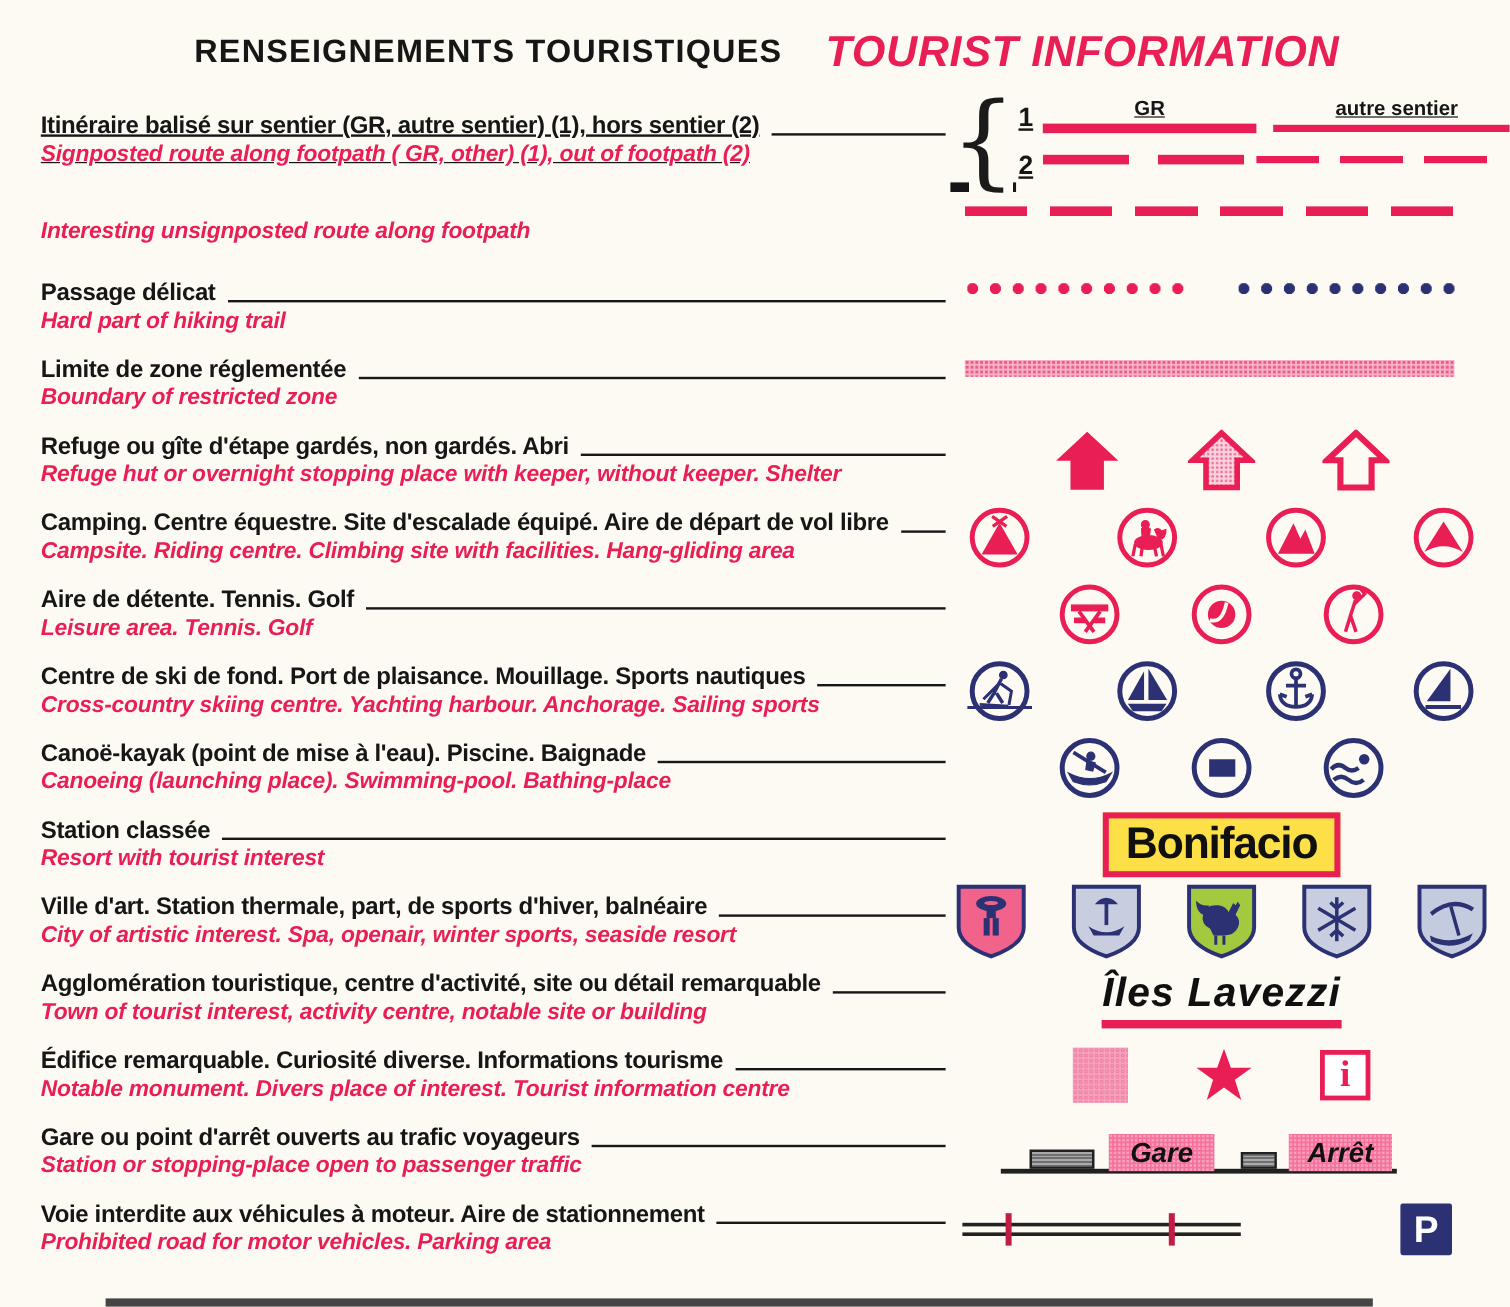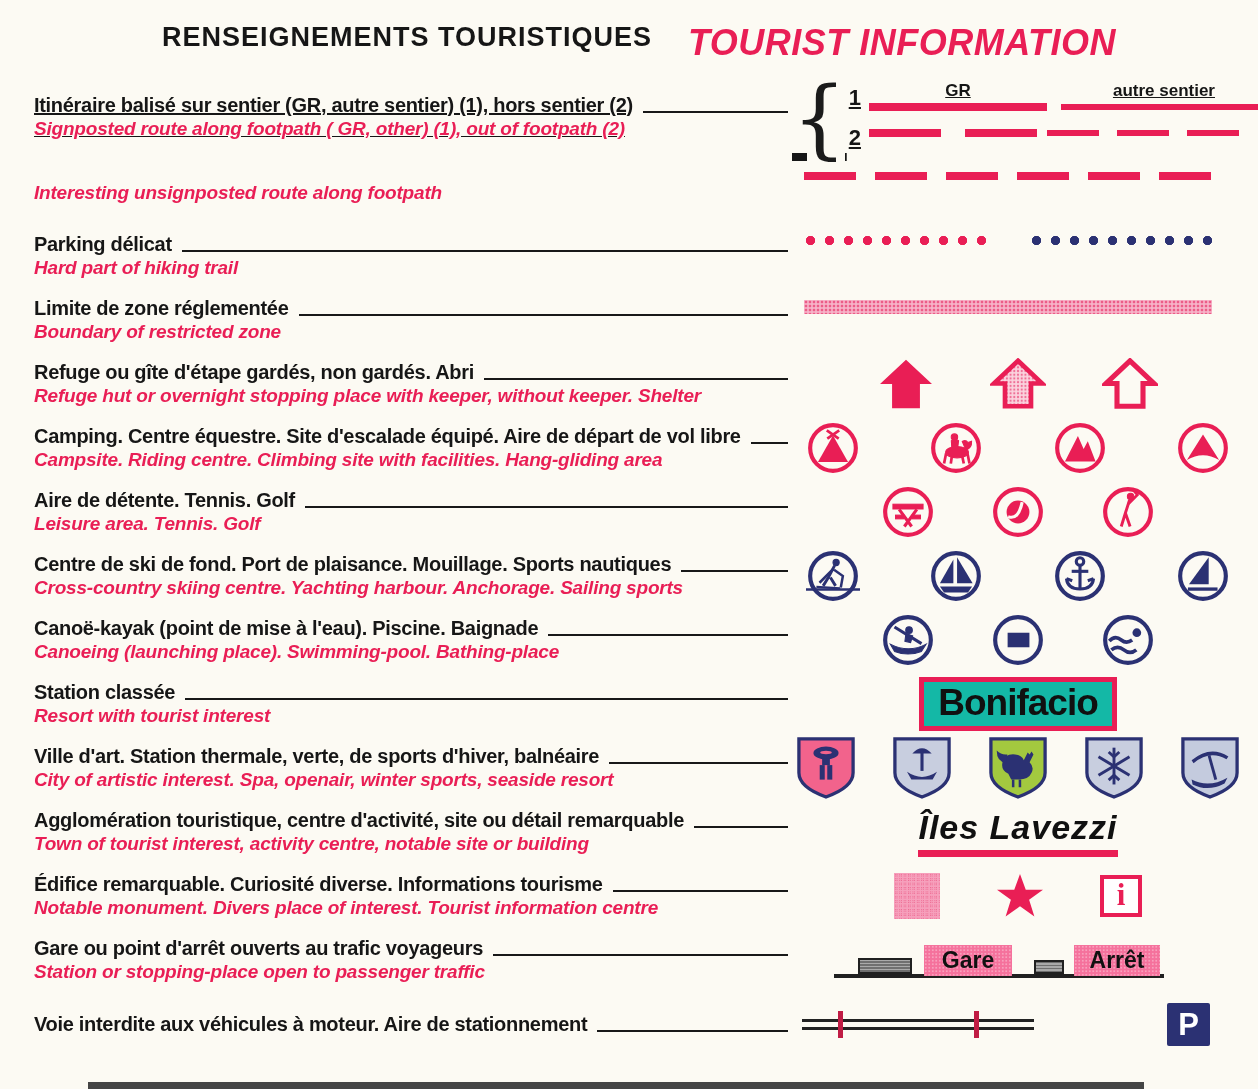--- a/index.html
+++ b/index.html
@@ -12,21 +12,21 @@
   *{margin:0;padding:0;box-sizing:border-box;}
   html,body{width:1258px;height:1089px;overflow:hidden;}
   body{
     background:var(--paper);
     font-family:"Liberation Sans",sans-serif;
     color:var(--ink);
     position:relative;
   }
   .sheet{padding:14px 14px 0 34px;}
   
-  .titlebar{display:flex;justify-content:center;gap:36px;align-items:flex-start;padding:8px 0 10px 0;}
+  .titlebar{display:flex;justify-content:center;gap:36px;align-items:center;padding:8px 0 10px 0;}
   .title-fr{font-size:27px;font-weight:bold;letter-spacing:1px;color:var(--ink);}
   .title-en{font-size:36px;font-weight:bold;font-style:italic;color:var(--red);letter-spacing:.5px;}
   
   .row{display:flex;align-items:center;min-height:64px;}
   .row.tall{min-height:82px;text-decoration:underline;}
   .txt{flex:1;min-width:0;}
   .frline{display:flex;align-items:flex-end;}
   .fr{font-size:20px;font-weight:bold;letter-spacing:-.3px;white-space:nowrap;color:var(--ink);}
   .rule{flex:1;min-width:22px;border-bottom:2.2px solid #181818;margin:0 4px 4px 10px;}
   .en{font-size:19px;font-weight:bold;font-style:italic;color:var(--red);margin-top:1px;letter-spacing:-.2px;}
@@ -56,38 +56,38 @@
   
   .band{width:408px;height:14px;margin-left:12px;background-color:#f6b3c8;background-image:radial-gradient(#ec5c88 1.5px,transparent 1.6px);background-size:4px 4px;}
   
   .g3{justify-content:center;gap:56px;}
   .g4{justify-content:space-between;padding:0 14px;}
   .ci{display:block;}
   .ring{fill:none;stroke:currentColor;stroke-width:4;}
   .red-i{color:var(--red);}
   .navy-i{color:var(--navy);}
   
-  .name-box{margin:0 auto;border:5px solid var(--red);padding:0 14px 2px 14px;background:#14b8a6;}
+  .name-box{margin:0 auto;border:5px solid var(--red);padding:0 14px 2px 14px;background:#fde047;}
   .name-box span{font-size:37px;font-weight:bold;letter-spacing:-1px;color:#101010;}
   
   .islands{margin:0 auto;text-align:right;}
   .islands .iname{font-size:34px;font-style:italic;font-weight:600;letter-spacing:1px;color:#101010;}
   .islands .ibar{height:7px;background:var(--red);margin-top:3px;}
   
   .pink-square{width:46px;height:46px;background-color:#f6a0bc;background-image:radial-gradient(#e9417311 1px,#e84a78 1.4px,transparent 1.6px);background-size:4.4px 4.4px;}
   .info-box{width:42px;height:42px;border:4px solid var(--red);background:#fff;display:flex;align-items:center;justify-content:center;}
   .info-box span{font-family:"Liberation Serif",serif;font-weight:bold;font-size:31px;color:var(--red);line-height:1;margin-top:-3px;}
   
   .rail{position:relative;width:330px;height:46px;margin-left:42px;}
   .rail .base{position:absolute;left:0;right:0;bottom:5px;height:4.5px;background:#202020;}
   .hatched{position:absolute;background-color:#a9a9a9;background-image:repeating-linear-gradient(0deg,#6f6f6f 0 1.5px,transparent 1.5px 3px);border:2px solid #202020;}
   .rail .b1{left:24px;bottom:9px;width:54px;height:16px;}
   .rail .b2{left:200px;bottom:9px;width:30px;height:14px;}
   .pinkbox{position:absolute;bottom:7px;height:31px;display:flex;align-items:center;justify-content:center;background-color:#f5719c;background-image:radial-gradient(#ffffff55 1px,transparent 1.2px);background-size:3.5px 3.5px;}
-  .pinkbox span{font-weight:bold;font-size:23px;color:#111;}
+  .pinkbox span{font-style:italic;font-weight:bold;font-size:23px;color:#111;}
   .rail .gare{left:90px;width:88px;}
   .rail .arret{left:240px;width:86px;}
   
   .row15{justify-content:space-between;padding:0 34px 0 10px;}
   .noroad{position:relative;width:232px;height:32px;}
   .noroad .l{position:absolute;left:0;right:0;height:2.6px;background:#222;}
   .noroad .l1{top:11px;} .noroad .l2{top:19px;}
   .noroad .bar{position:absolute;top:3px;width:5px;height:27px;background:var(--darkred);}
   .noroad .bar1{left:36px;} .noroad .bar2{left:172px;}
   .parking{width:43px;height:43px;background:var(--navy);border-radius:2px;display:flex;align-items:center;justify-content:center;}
@@ -144,21 +144,21 @@
       <div class="en">Interesting unsignposted route along footpath</div>
     </div>
     <div class="sym sym-top">
         <div class="dash-long"></div>
       </div>
   </div>
 
   <div class="row">
     <div class="txt">
       <div class="frline">
-          <span class="fr">Parking délicat</span>
+          <span class="fr">Passage délicat</span>
           <span class="rule"></span>
         </div>
       <div class="en">Hard part of hiking trail</div>
     </div>
     <div class="sym sym-top">
       <div class="dotline dots-red"></div>
       <div class="dotline dots-navy"></div>
     </div>
   </div>
 
@@ -362,21 +362,21 @@
     <div class="sym">
       <div class="name-box">
         <span>Bonifacio</span>
       </div>
     </div>
   </div>
 
   <div class="row">
     <div class="txt">
       <div class="frline">
-          <span class="fr">Ville d'art. Station thermale, verte, de sports d'hiver, balnéaire</span>
+          <span class="fr">Ville d'art. Station thermale, part, de sports d'hiver, balnéaire</span>
           <span class="rule"></span>
         </div>
       <div class="en">City of artistic interest. Spa, openair, winter sports, seaside resort</div>
     </div>
     <div class="sym g5">
       <svg width="60" height="64" viewBox="0 0 62 66">
         <path d="M3 3 H59 V38 Q59 53 31 63 Q3 53 3 38 Z" fill="#f2638c" stroke="#2b3173" stroke-width="3.4"></path>
         <g fill="#2b3173">
           <ellipse cx="31" cy="17.5" rx="13" ry="6.6"></ellipse>
           <ellipse cx="31" cy="17" rx="6" ry="1.7" fill="#f2638c"></ellipse>
@@ -479,20 +479,21 @@
       </div>
     </div>
   </div>
 
   <div class="row row15x">
     <div class="txt">
       <div class="frline">
           <span class="fr">Voie interdite aux véhicules à moteur. Aire de stationnement</span>
           <span class="rule"></span>
         </div>
+      <div class="en">Prohibited road for motor vehicles. Parking area</div>
     </div>
     <div class="sym row15">
       <div class="noroad">
         <div class="l l1"></div>
         <div class="l l2"></div>
         <div class="bar bar1"></div>
         <div class="bar bar2"></div>
       </div>
       <div class="parking">
         <span>P</span>

